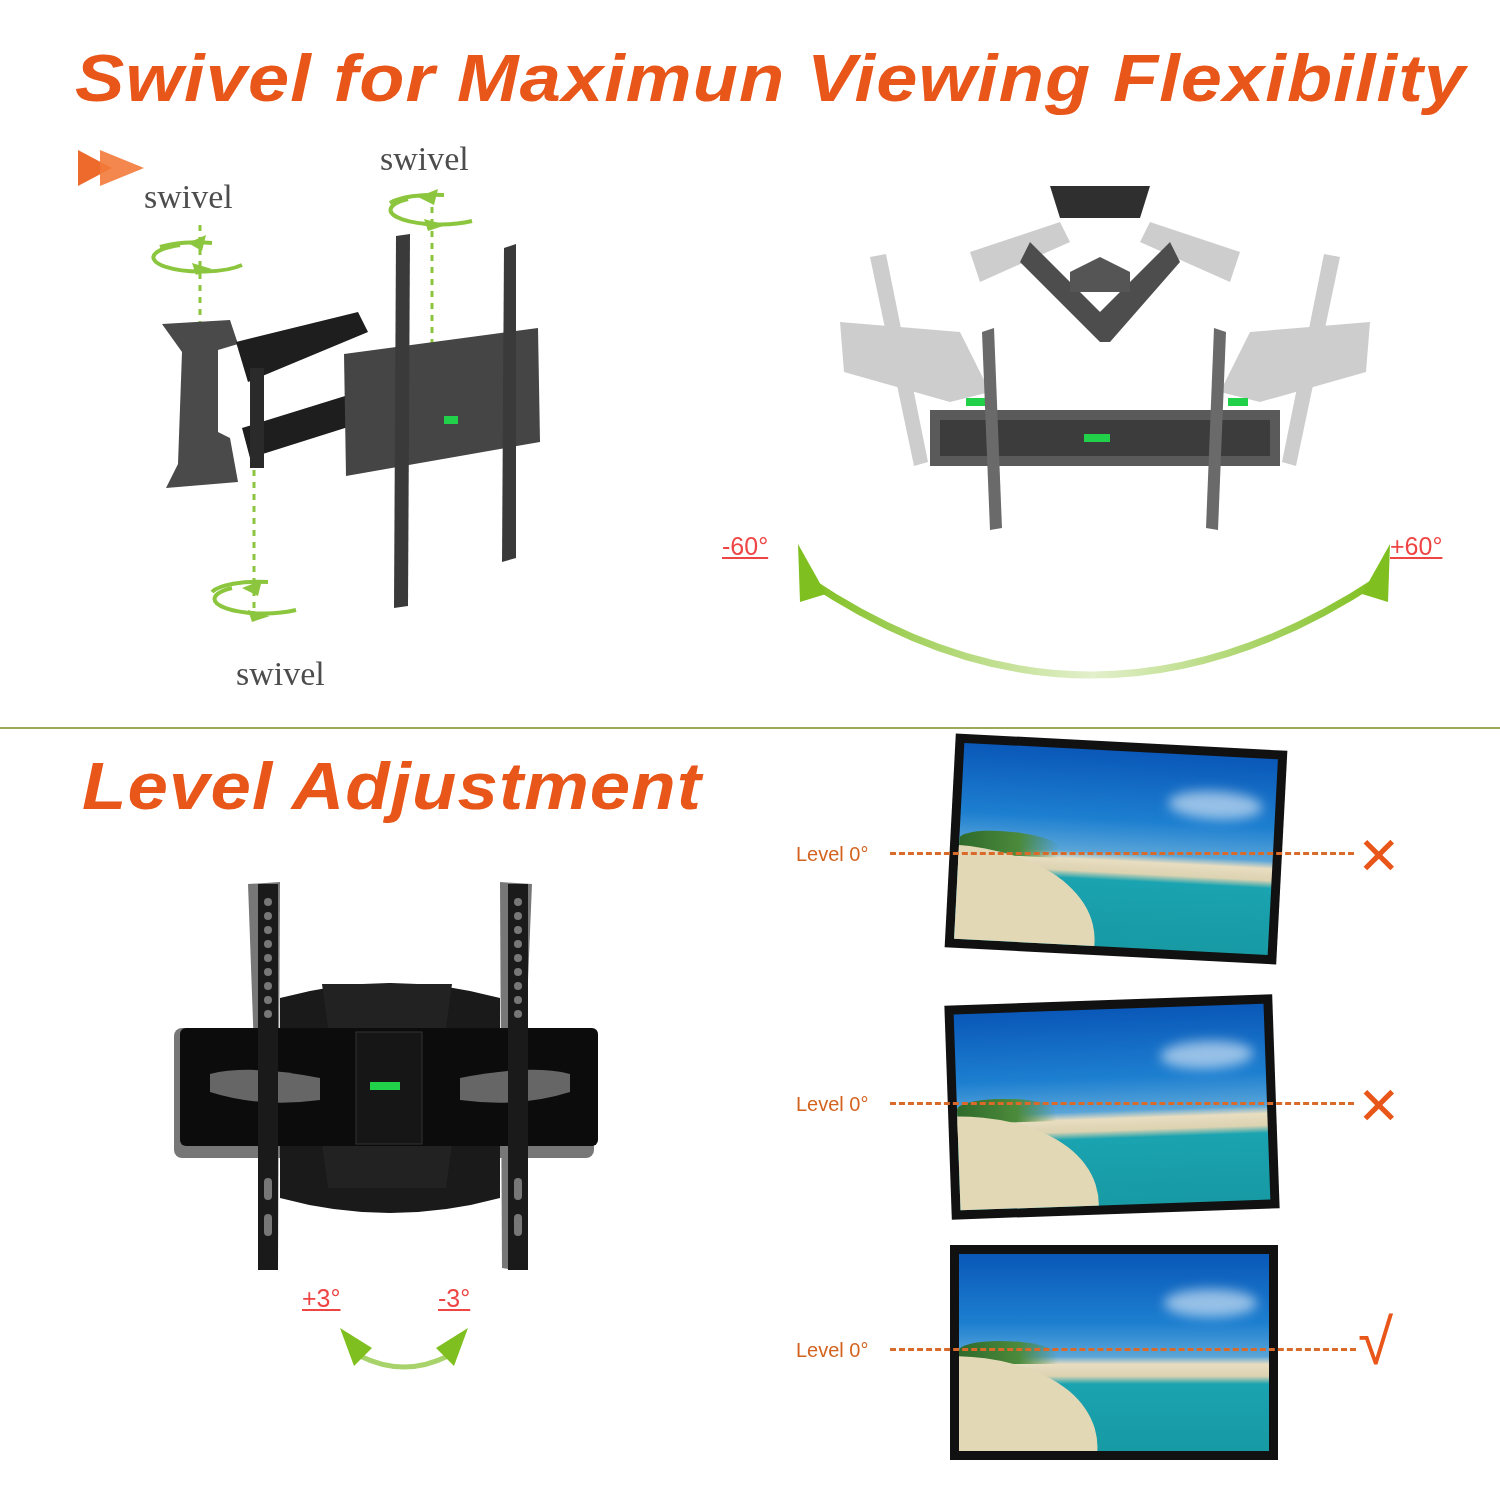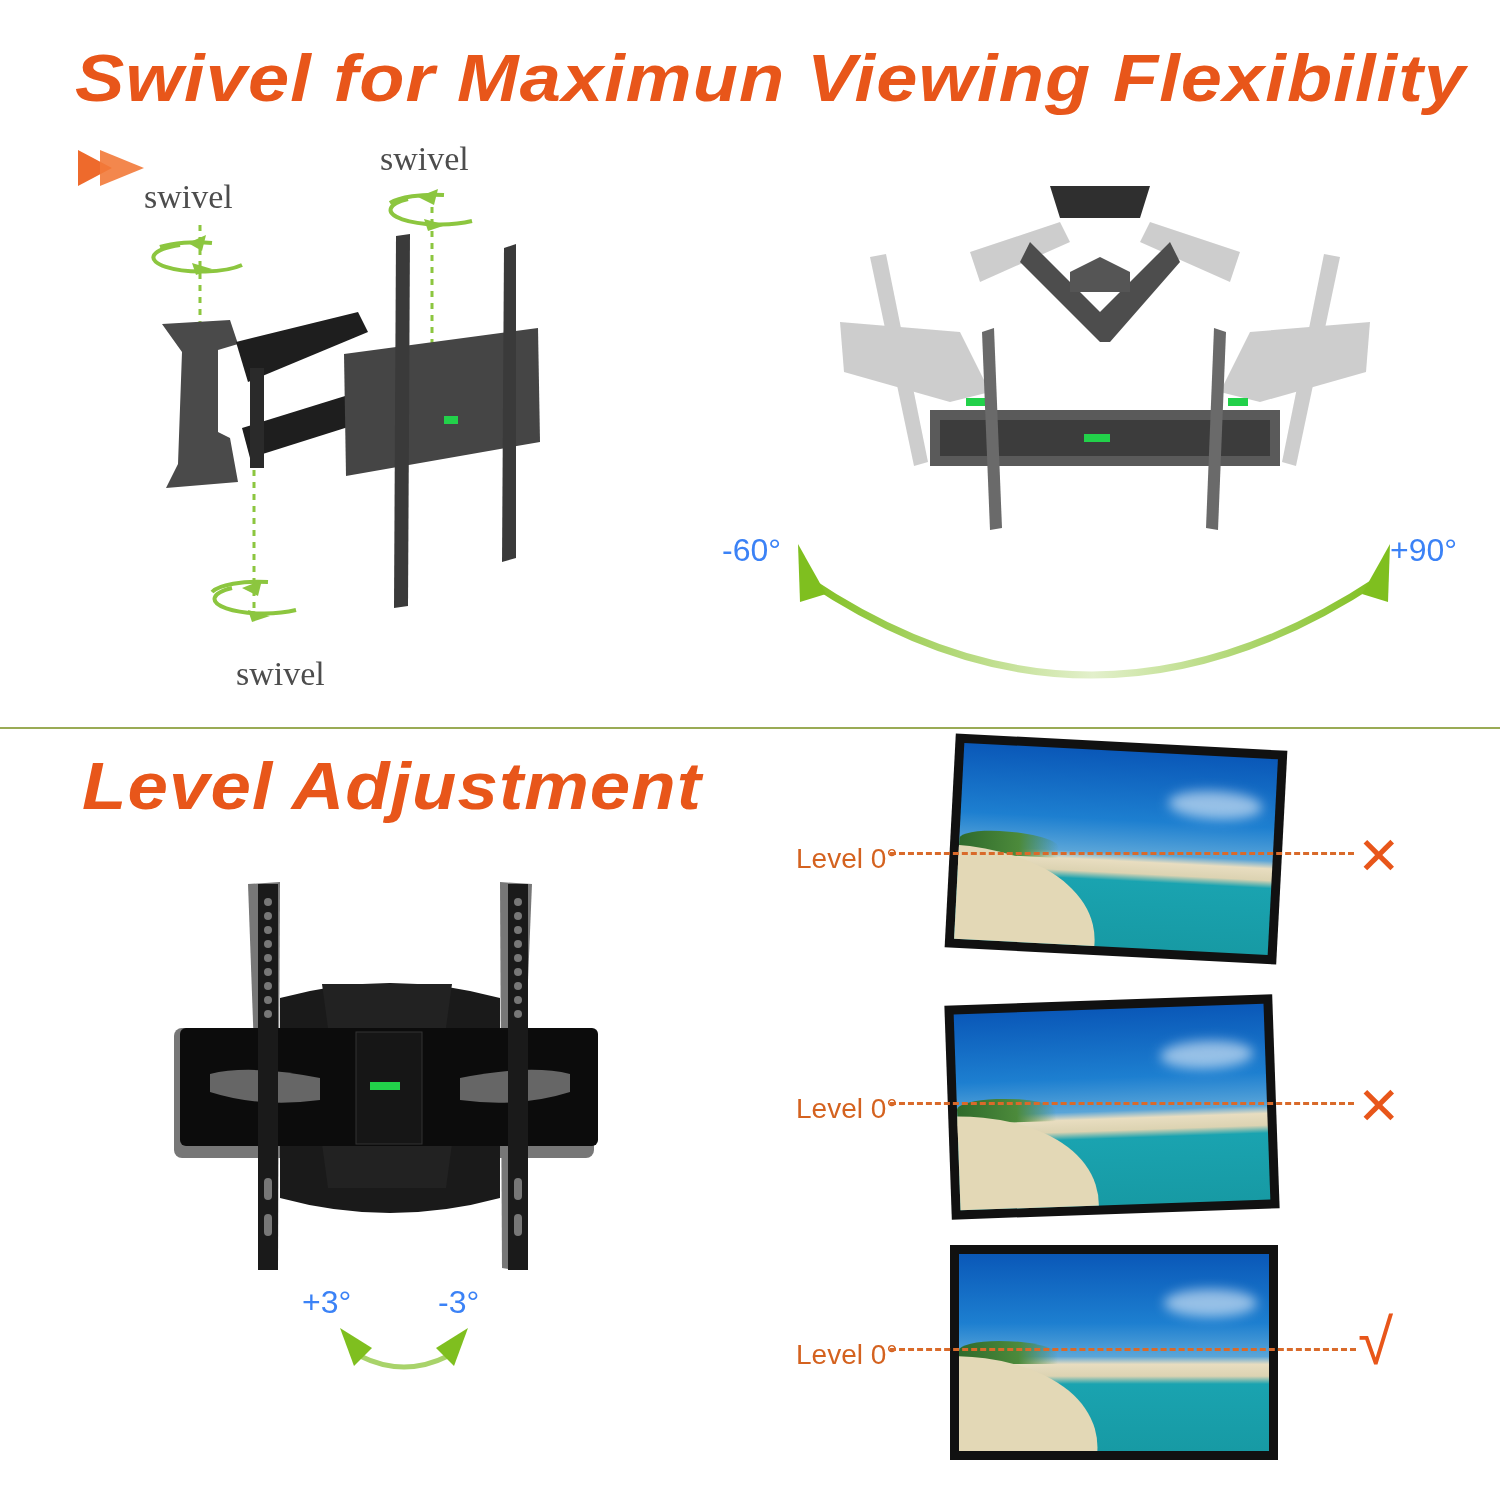--- a/index.html
+++ b/index.html
@@ -2,22 +2,22 @@
 <html><head>
 <meta charset="utf-8">
 <style>
   html,body{margin:0;padding:0;background:#fff;}
   body{width:1500px;height:1500px;position:relative;overflow:hidden;font-family:"Liberation Sans",sans-serif;}
   .abs{position:absolute;}
   .title{color:#e8561a;font-weight:bold;font-style:italic;font-family:"Liberation Sans",sans-serif;letter-spacing:1px;white-space:nowrap;}
   .t1{left:75px;top:40px;font-size:66px;transform:scaleX(1.12);transform-origin:left top;}
   .t2{left:82px;top:748px;font-size:66px;transform:scaleX(1.1);transform-origin:left top;}
   .lbl{color:#4d4d4d;font-size:34px;font-family:Liberation Serif, serif;}
-  .deg{color:#3b82f6;font-size:32px;font-family:"Liberation Sans",sans-serif;}
-  .lvl{color:#d4621f;font-size:28px;font-family:"Liberation Sans",sans-serif;}
+  .deg{color:#ef4444;font-size:25px;font-family:"Liberation Sans",sans-serif;text-decoration:underline;}
+  .lvl{color:#d4621f;font-size:20px;font-family:"Liberation Sans",sans-serif;}
   .divider{left:0;top:727px;width:1500px;height:2px;background:#9aab55;}
   .tv{position:absolute;background:#111;padding:9px;box-sizing:border-box;}
   .screen{width:100%;height:100%;position:relative;overflow:hidden;
     background:linear-gradient(180deg,#0a58b8 0%,#1d7fd0 35%,#5aa5d8 52%,#e8ddc0 56%,#dcd3b2 62%,#1aa3b0 66%,#179aa4 100%);}
   .screen .sand{position:absolute;left:-10%;top:52%;width:60%;height:60%;background:#e3d8b6;border-radius:0 100% 0 0;transform:skewX(-20deg);}
   .screen .trees{position:absolute;left:0;top:44%;width:32%;height:12%;background:linear-gradient(90deg,#2f6a2b,#4c8a3b 60%,transparent);border-radius:40% 60% 0 0;}
   .screen .cloud{position:absolute;right:4%;top:18%;width:30%;height:14%;background:rgba(255,255,255,.55);border-radius:50%;filter:blur(6px);}
   .dash{position:absolute;height:0;border-top:3px dashed #d96a2a;}
 </style>
 </head>
@@ -98,21 +98,21 @@
       <stop offset="0" stop-color="#7fbf1f"></stop>
       <stop offset="0.5" stop-color="#e3f0cc"></stop>
       <stop offset="1" stop-color="#7fbf1f"></stop>
     </linearGradient>
   </defs>
   <path d="M18,40 Q300,230 588,40" fill="none" stroke="url(#g60)" stroke-width="7"></path>
   <polygon points="8,4 36,54 10,62" fill="#7fbf1f"></polygon>
   <polygon points="600,4 572,54 598,62" fill="#7fbf1f"></polygon>
 </svg>
 <div class="abs deg" style="left:722px;top:532px">-60°</div>
-<div class="abs deg" style="left:1390px;top:532px">+90°</div>
+<div class="abs deg" style="left:1390px;top:532px">+60°</div>
 
 <div class="abs divider"></div>
 
 <div class="abs title t2">Level Adjustment</div>
 
 <svg class="abs" style="left:170px;top:878px" width="440" height="400">
   <g fill="#777">
     <path d="M78,6 L110,4 L108,390 L92,392 Z"></path>
     <path d="M330,4 L362,6 L346,392 L332,390 Z"></path>
     <rect x="4" y="150" width="420" height="130" rx="8"></rect>

